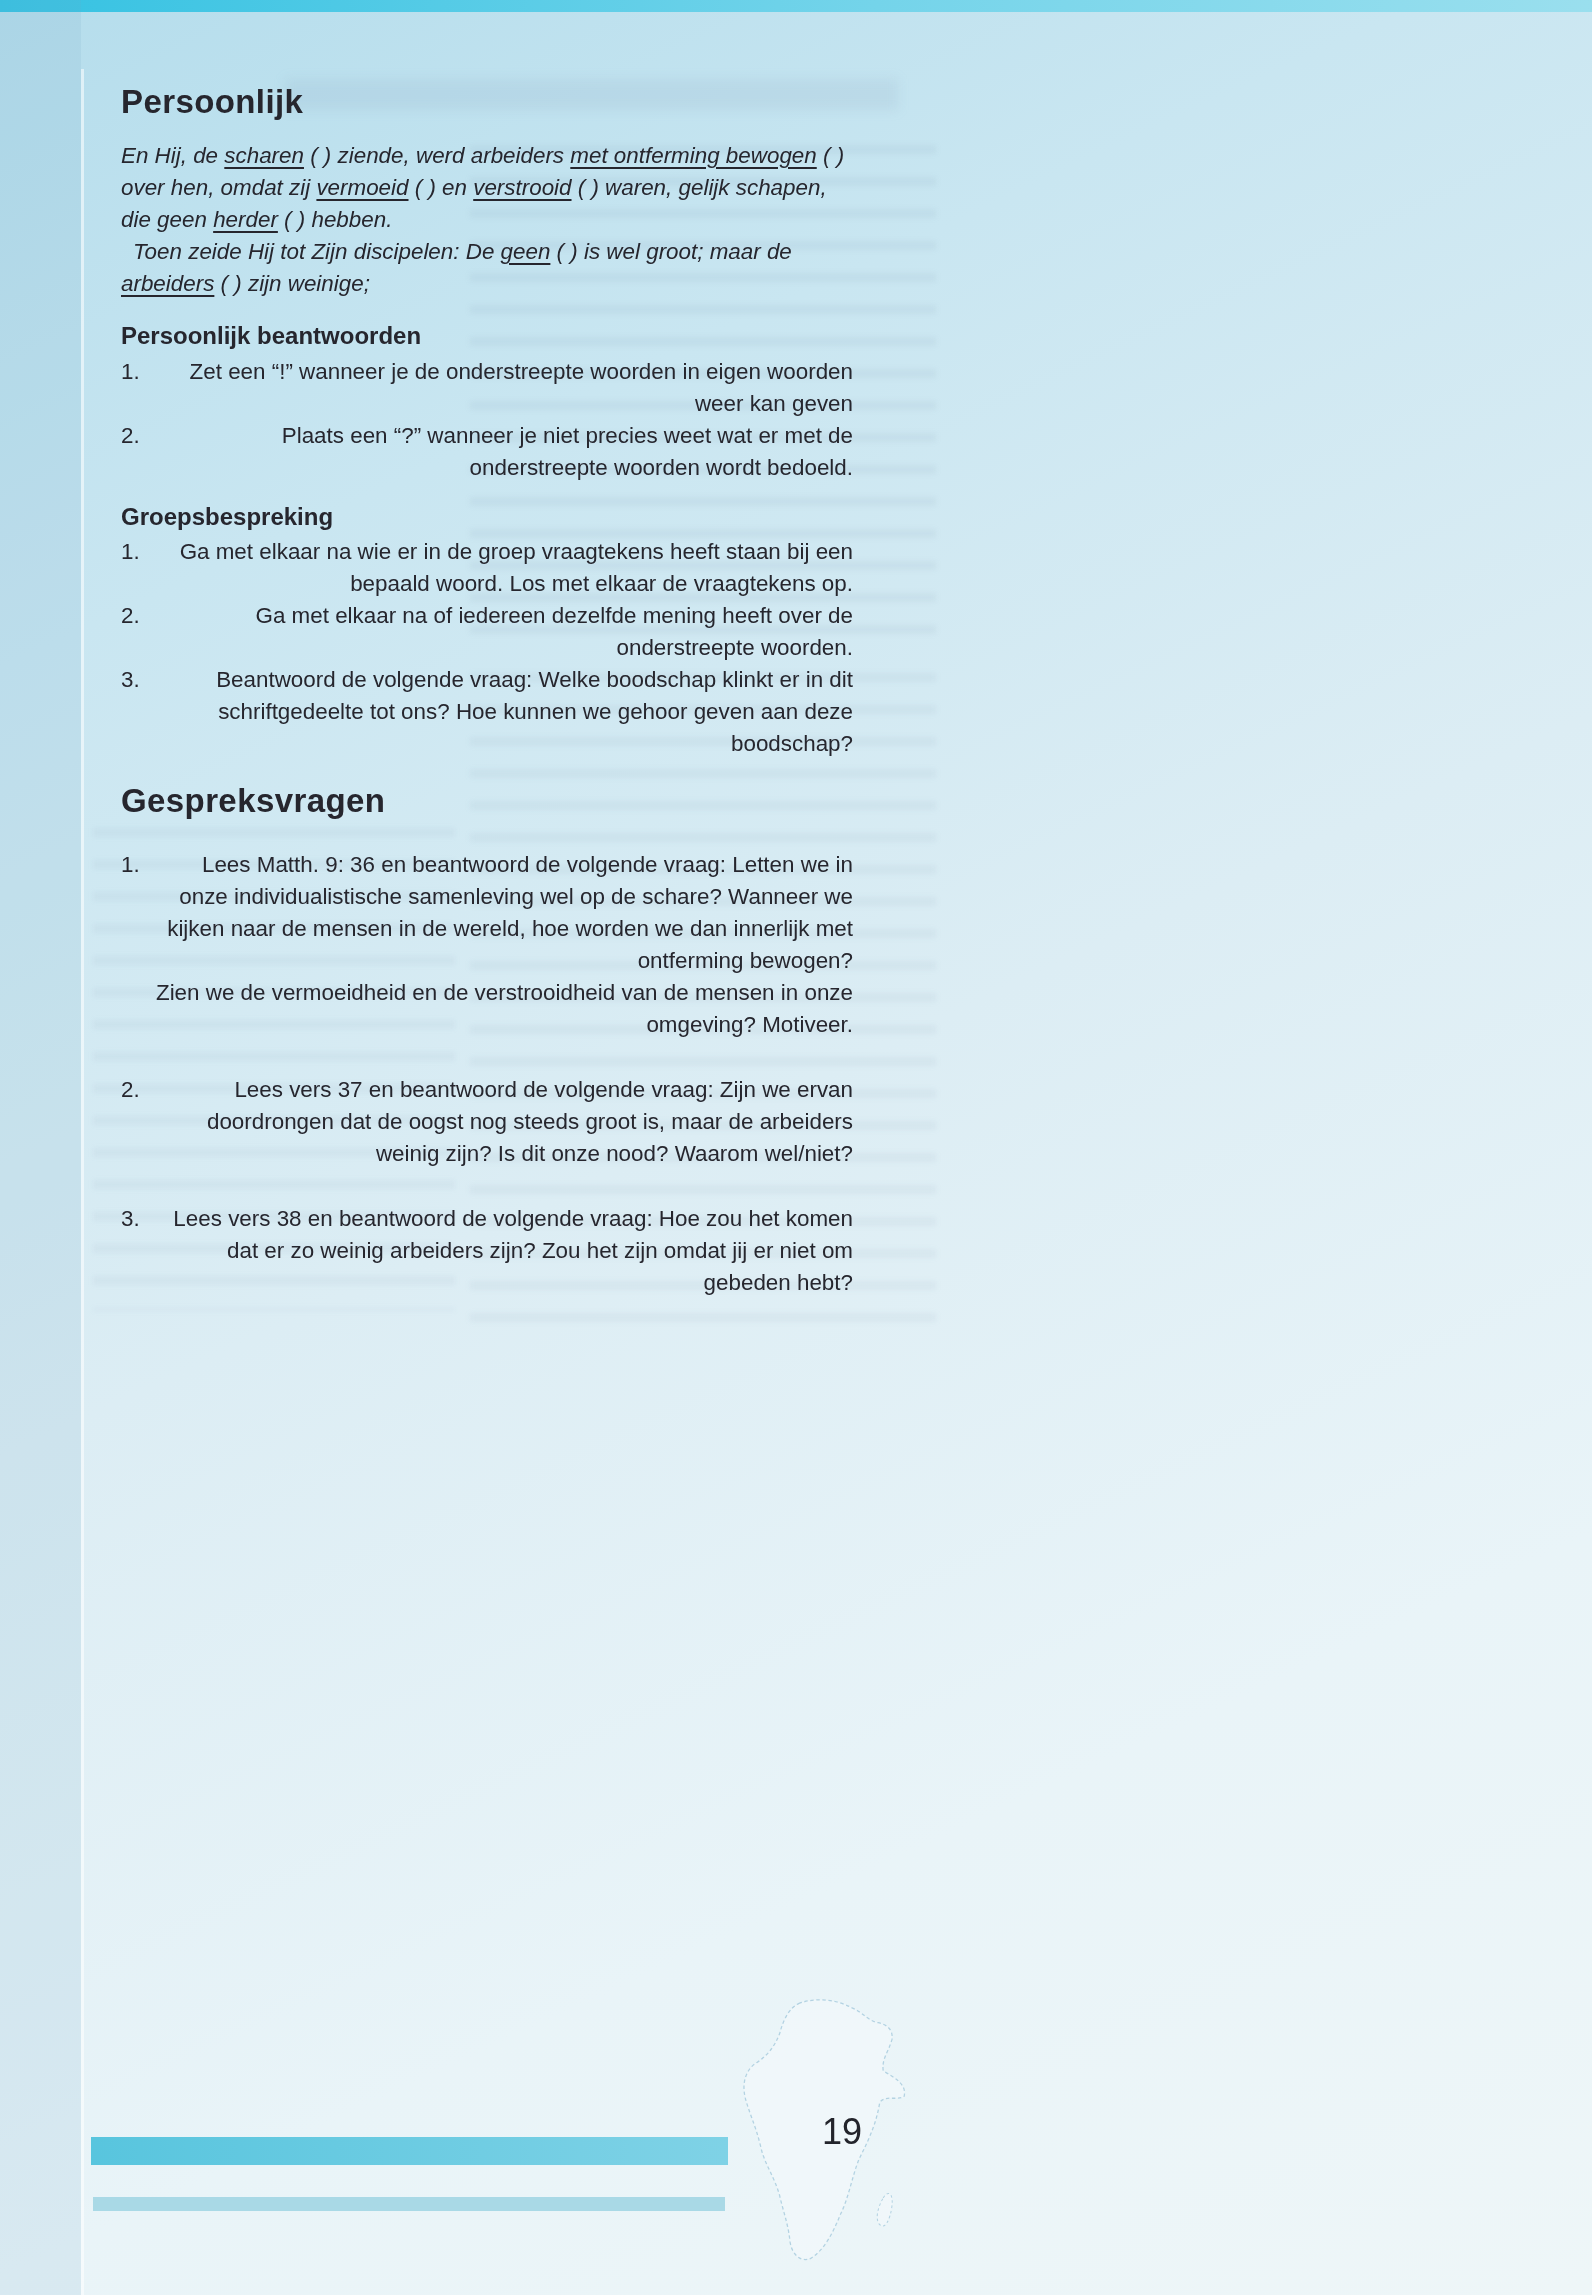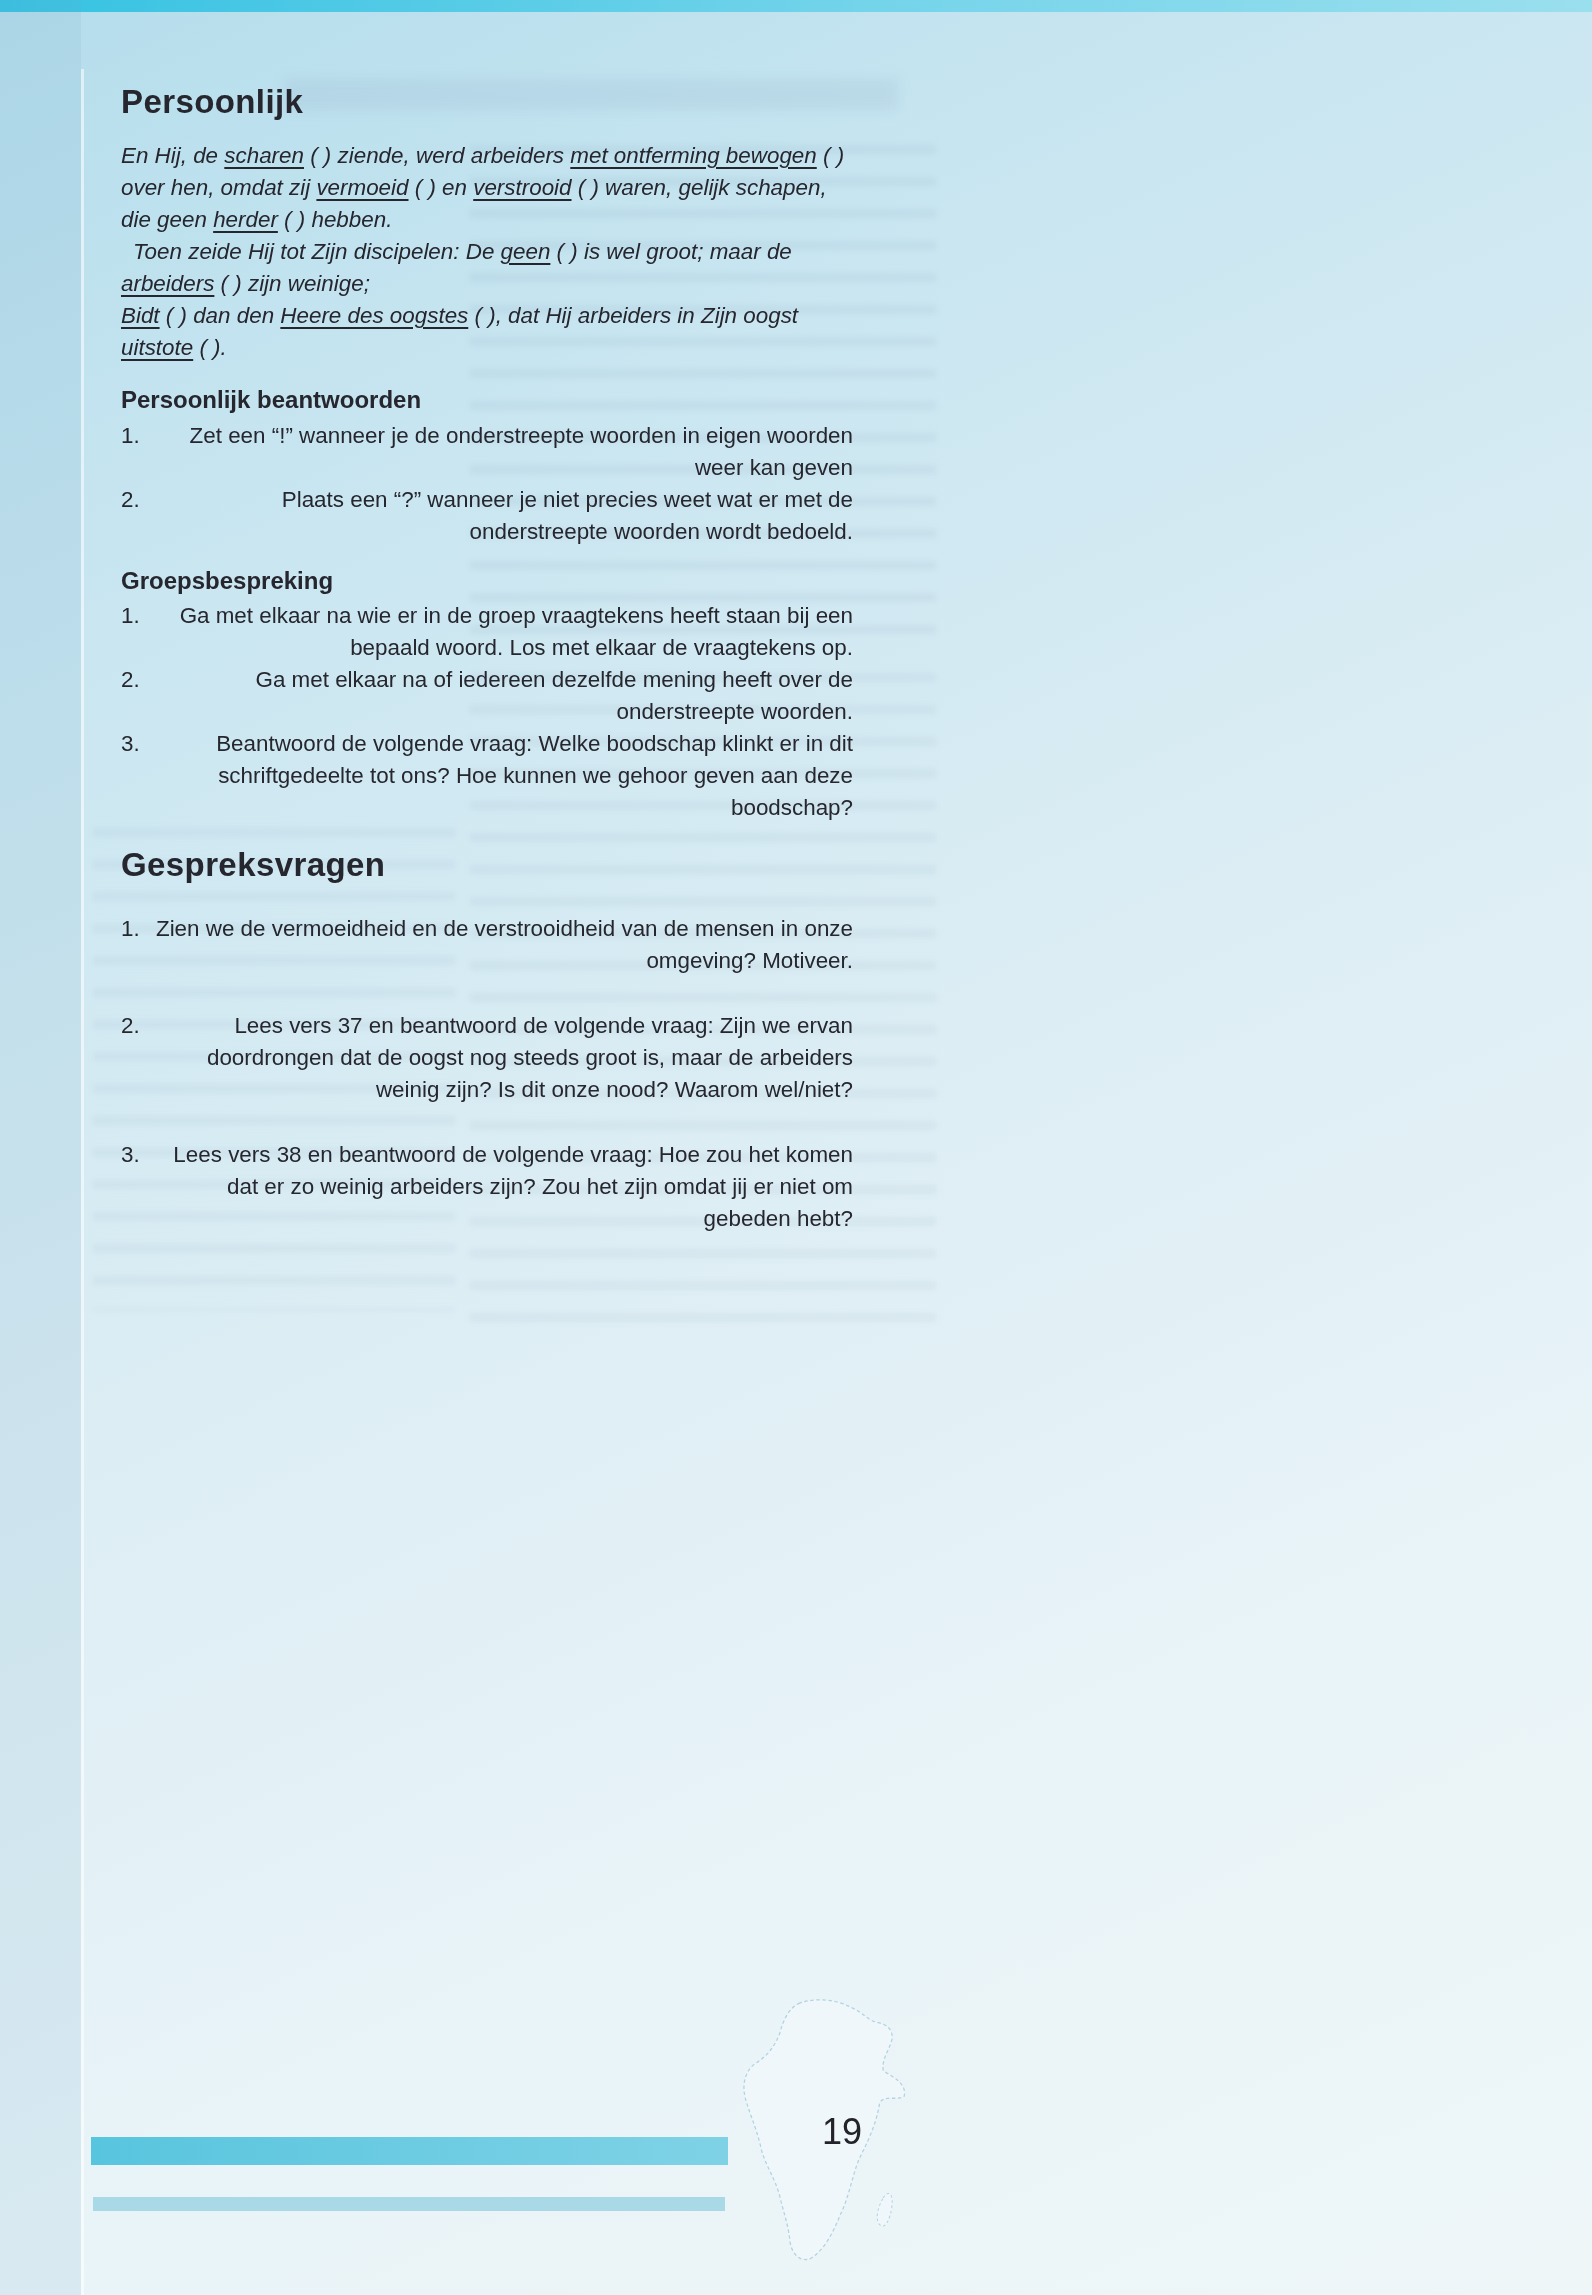--- a/index.html
+++ b/index.html
@@ -62,21 +62,20 @@
   <div class="ghost ghost-b"></div>
   <div class="ghost ghost-c"></div>
 
   <main class="content">
 
     <h1 class="title">Persoonlijk</h1>
 
     <div class="quote">
         <p class="qline"><span>En Hij, de </span><span class="u">scharen</span><span> ( ) ziende, werd arbeiders </span><span class="u">met ontferming bewogen</span><span> ( ) over hen, omdat zij </span><span class="u">vermoeid</span><span> ( ) en </span><span class="u">verstrooid</span><span> ( ) waren, gelijk schapen, die geen </span><span class="u">herder</span><span> ( ) hebben.</span></p>
         <p class="qline"><span>Toen zeide Hij tot Zijn discipelen: De </span><span class="u">geen</span><span> ( ) is wel groot; maar de </span><span class="u">arbeiders</span><span> ( ) zijn weinige;</span></p>
-        <p class="qline"><span class="u">Bidt</span><span> ( ) dan den </span><span class="u">Heere des oogstes</span><span> ( ), dat Hij arbeiders in Zijn oogst </span><span class="u">uitstote</span><span> ( ).</span></p>
       </div>
 
     <section class="section">
       <h2 class="sec">Persoonlijk beantwoorden</h2>
       <div class="numlist">
           <div class="num-item">
             <span class="num">1.</span>
             <div class="item-body">
               <p>Zet een “!” wanneer je de onderstreepte woorden in eigen woorden weer kan geven</p>
             </div>
@@ -112,20 +111,21 @@
             </div>
           </div>
         </div>
     </section>
 
     <h1 class="big">Gespreksvragen</h1>
     <div class="numlist questions">
         <div class="num-item">
           <span class="num">1.</span>
           <div class="item-body">
+            <p>Lees Matth. 9: 36 en beantwoord de volgende vraag: Letten we in onze individualistische samenleving wel op de schare? Wanneer we kijken naar de mensen in de wereld, hoe worden we dan innerlijk met ontferming bewogen?</p>
             <p>Zien we de vermoeidheid en de verstrooidheid van de mensen in onze omgeving? Motiveer.</p>
           </div>
         </div>
         <div class="num-item">
           <span class="num">2.</span>
           <div class="item-body">
             <p>Lees vers 37 en beantwoord de volgende vraag: Zijn we ervan doordrongen dat de oogst nog steeds groot is, maar de arbeiders weinig zijn? Is dit onze nood? Waarom wel/niet?</p>
           </div>
         </div>
         <div class="num-item">

